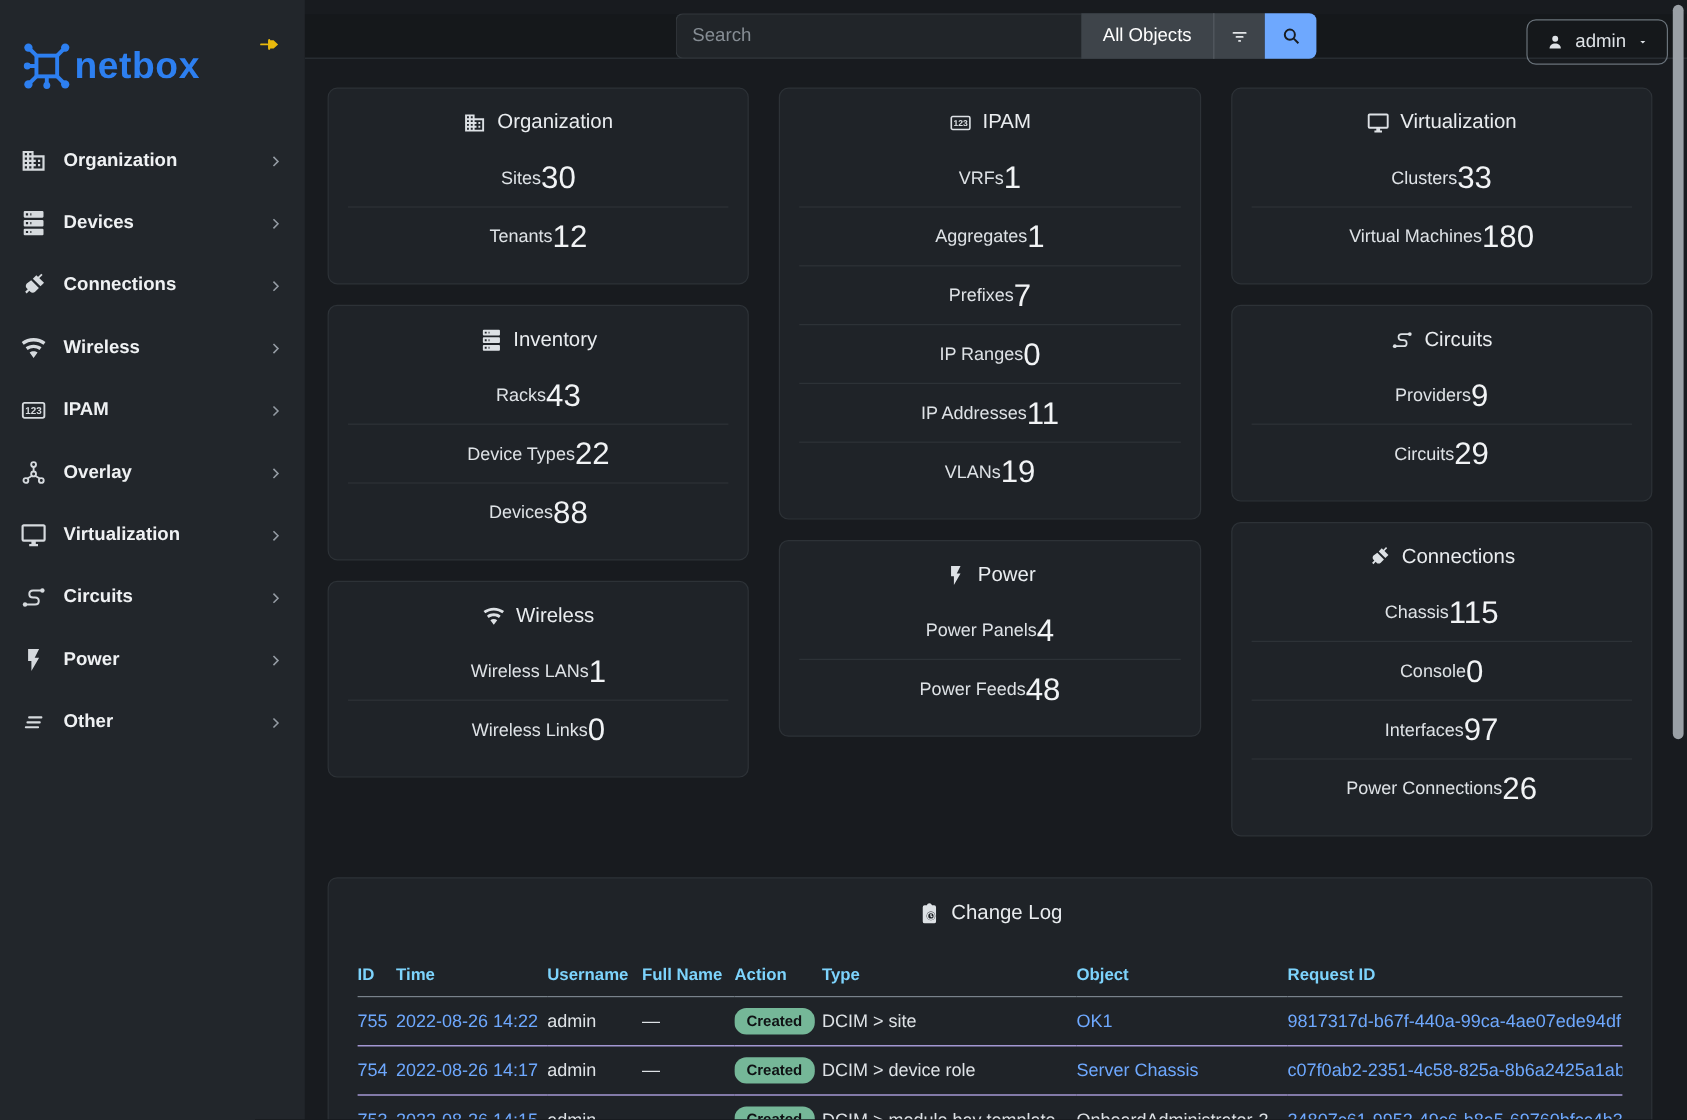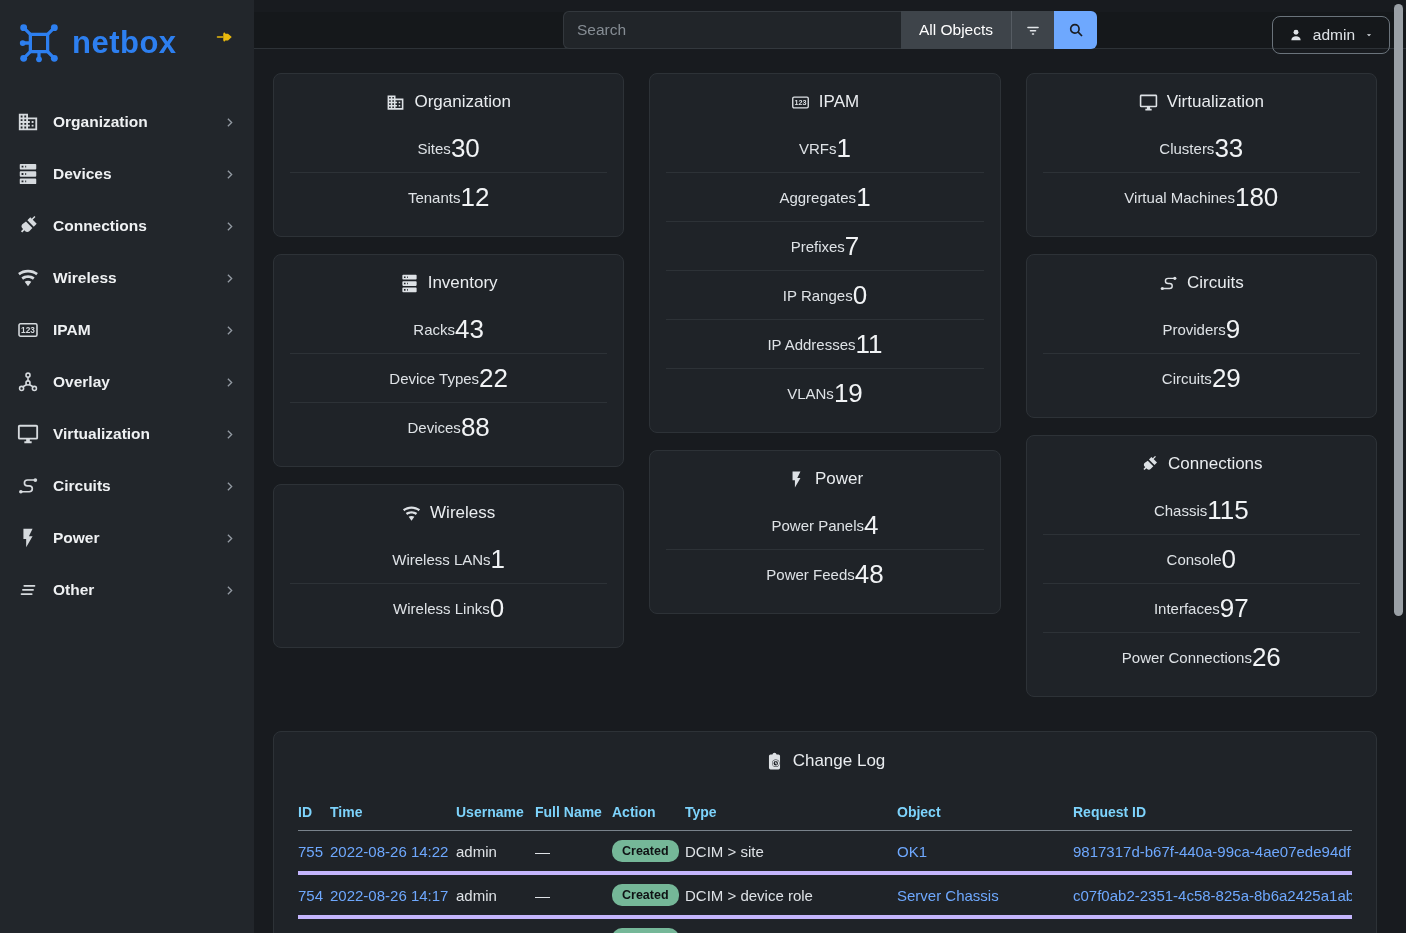--- a/index.html
+++ b/index.html
@@ -11,21 +11,21 @@
     position:relative;
   }
   svg { display:block; }
   .ic { width:22px; height:22px; fill:currentColor; }
 
   
   .sidebar {
     position:absolute; left:0; top:0; bottom:0; width:254px;
     background:#22262b; z-index:5;
   }
-  .logo-row { display:flex; align-items:flex-start; gap:10px; padding:20px 16px 8px 16px; position:relative; }
+  .logo-row { display:flex; align-items:flex-start; padding:32px 16px 8px 16px; position:relative; }
   .logo-mark { width:46px; height:46px; }
   .wordmark { color:#2d7ff0; font-size:31px; font-weight:700; letter-spacing:0.5px; line-height:46px; }
   .pin-btn { position:absolute; right:20px; top:28px; width:18px; height:18px; background:none; border:none; cursor:pointer; color:#e9b90d; }
   .nav { margin-top:22px; }
   .nav-item {
     height:52px; display:flex; align-items:center; gap:13px;
     padding:0 18px 0 16px; cursor:pointer;
     color:#eff1f3; font-size:15.5px; font-weight:600;
   }
   .nav-ic { color:#d6dade; width:24px; display:flex; justify-content:center; }
@@ -92,21 +92,21 @@
 
   
   .changelog { margin-top:34px; min-height:320px; padding:16px 24px; }
   table { width:100%; border-collapse:collapse; table-layout:fixed; margin-top:15px; }
   th {
     text-align:left; font-size:14px; font-weight:700; color:#7dd3fc;
     padding:6px 8px 10px 0; border-bottom:1px solid #79828b;
   }
   td {
     font-size:15px; color:#dee2e6; padding:9px 8px 9px 0;
-    border-bottom:4px solid #c4b5fd; white-space:nowrap; overflow:hidden;
+    border-bottom:1px solid #c4b5fd; white-space:nowrap; overflow:hidden;
   }
   a { color:#6ea8fe; text-decoration:none; cursor:pointer; }
   .badge {
     display:inline-block; background:#75b798; color:#0f1214;
     font-weight:700; font-size:12.5px; padding:4px 10px; border-radius:10px;
   }
   .c-id{width:32px}.c-time{width:126px}.c-user{width:79px}.c-full{width:77px}
   .c-act{width:73px}.c-type{width:212px}.c-obj{width:176px}
 </style>
 </head>

